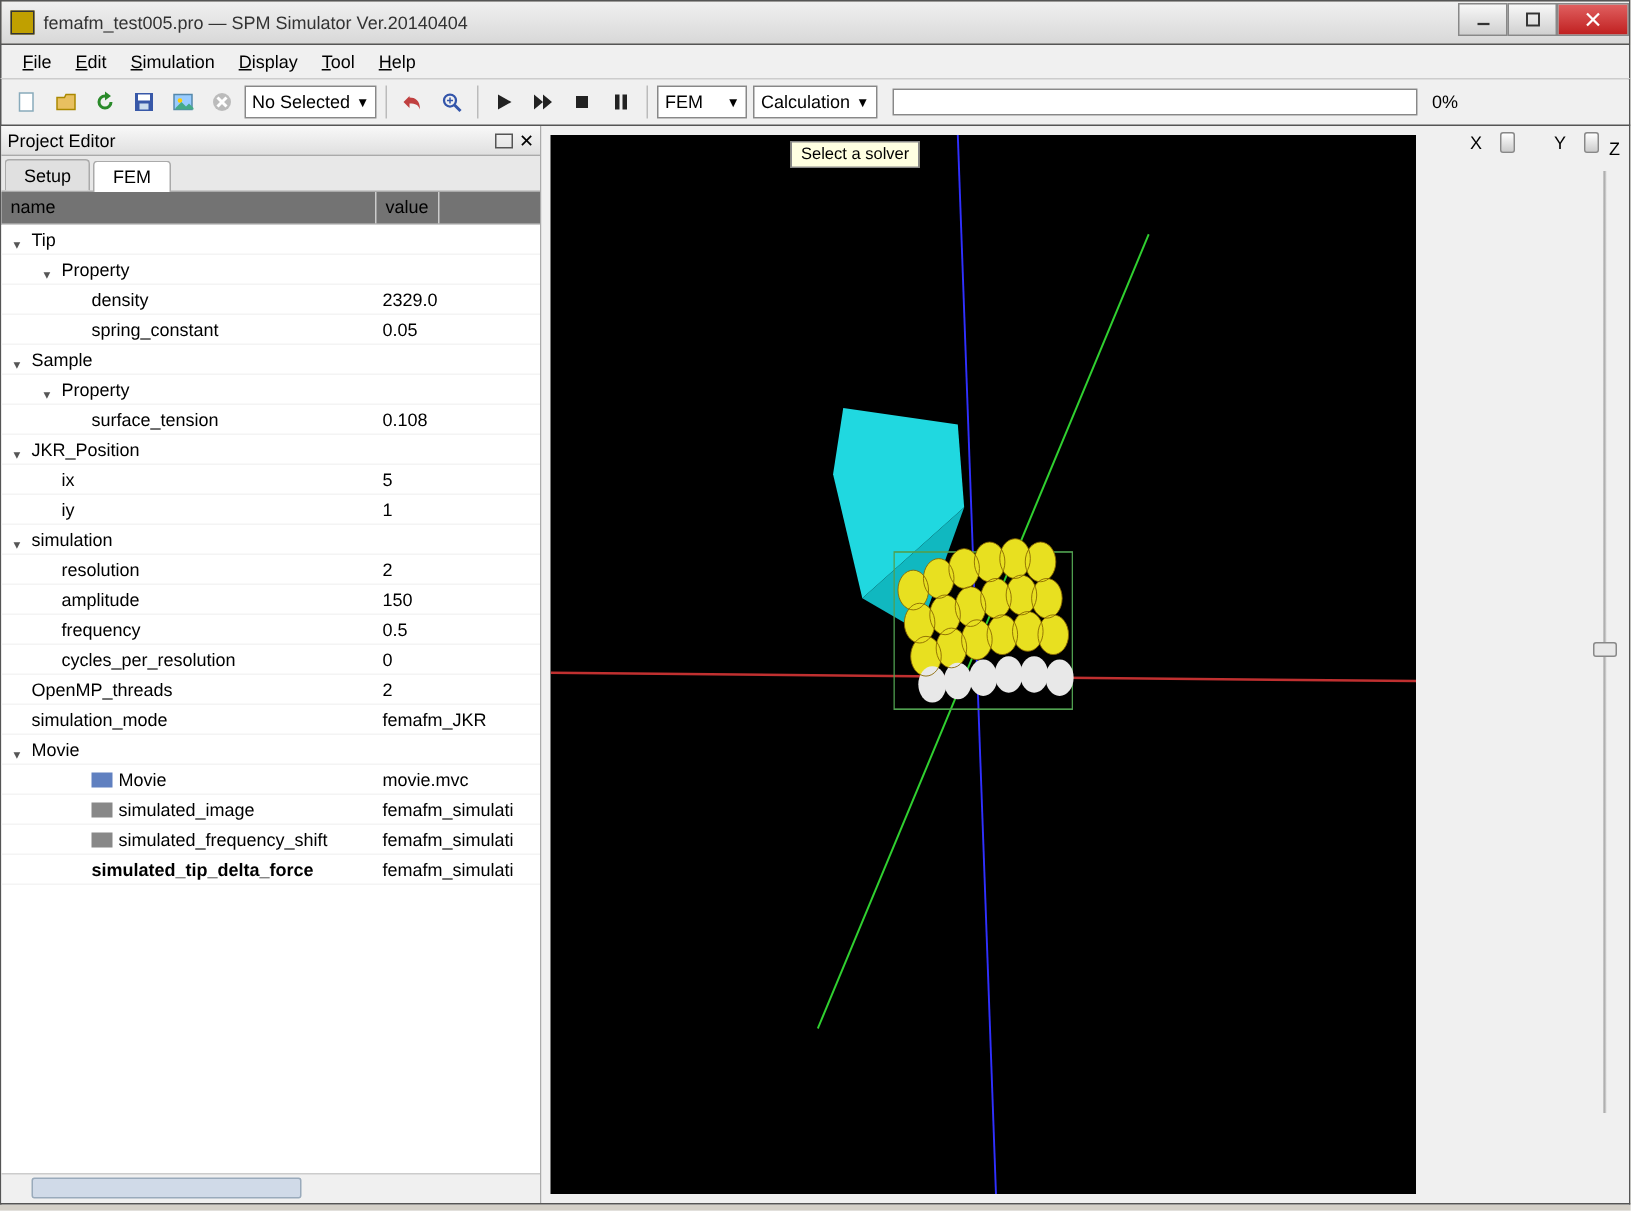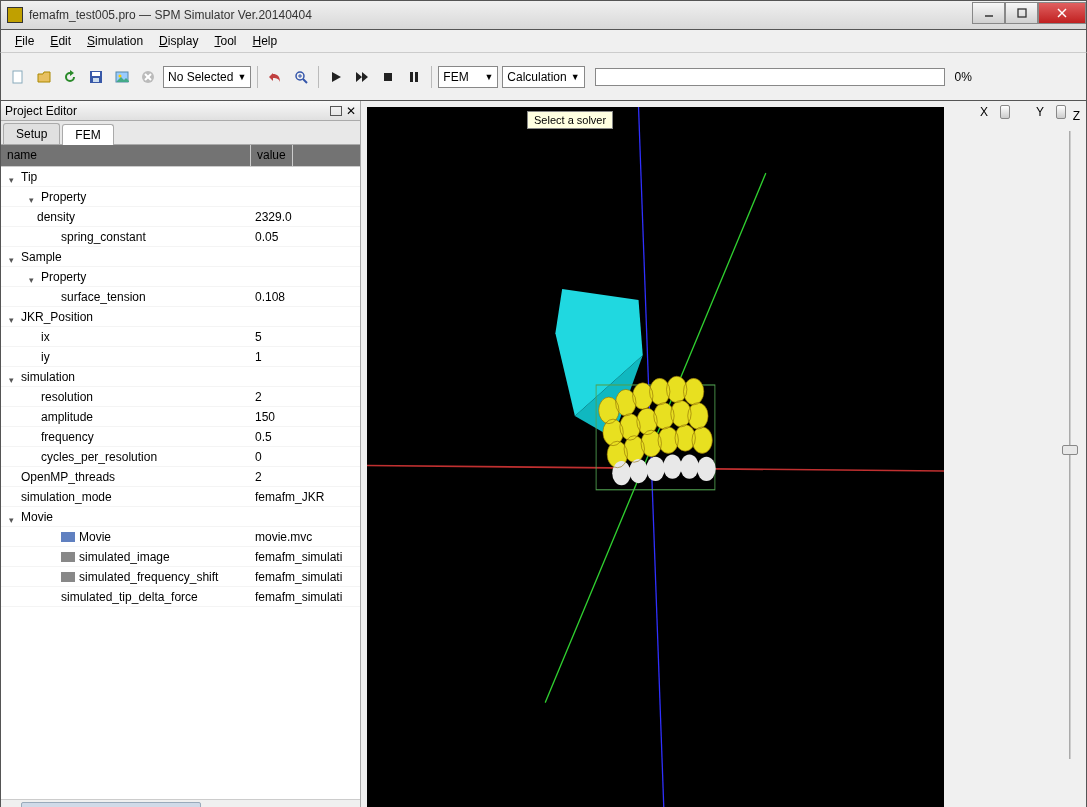--- a/index.html
+++ b/index.html
@@ -11,21 +11,21 @@
 .titlebar-text { flex: 1; color: #333; }
 .winbtns { display: flex; height: 100%; }
 .winbtn { width: 33px; height: 22px; margin-top: 1px; border: 1px solid #888; background: linear-gradient(to bottom,#f8f8f8,#d0d0d0); display:flex; align-items:center; justify-content:center; }
 .winbtn.close { width: 48px; background: linear-gradient(to bottom,#e06060,#c02020); color:#fff; }
 .winbtn svg { width:10px; height:10px; }
 
 .menubar { height: 22px; background: #f0f0f0; border-left:1px solid #555; border-right:1px solid #555; display:flex; align-items:center; padding-left:8px; gap: 4px; }
 .menuitem { padding: 2px 6px; }
 .menuitem .ul { text-decoration: underline; }
 
-.toolbar { height: 49px; background: #f0f0f0; border:1px solid #555; border-top: 1px solid #ccc; display:flex; align-items:center; padding: 0 6px; gap: 4px; }
+.toolbar { height: 32px; background: #f0f0f0; border:1px solid #555; border-top: 1px solid #ccc; display:flex; align-items:center; padding: 0 6px; gap: 4px; }
 .toolbtn { width: 22px; height: 22px; display:flex; align-items:center; justify-content:center; border:1px solid transparent; }
 .toolbtn svg { width:16px; height:16px; }
 .sep { width:1px; height:22px; background:#bbb; margin: 0 2px; }
 .combo { height: 22px; border:1px solid #888; background:#fff; display:flex; align-items:center; padding: 0 4px; gap:4px; }
 .combo .arrow { font-size:9px; }
 .progressbar { flex:0 0 350px; height:18px; border:1px solid #888; background:#fff; margin-left:6px; }
 .pct { margin-left:6px; }
 
 .content { display:flex; height: calc(807px - 30px - 22px - 36px); border:1px solid #555; border-top:none; background:#f0f0f0; }
 
@@ -217,21 +217,21 @@
           <div class="value"></div>
         </div>
         <div class="tree-row">
           <div class="name" style="padding-left: 28px;">
             <span class="tw"></span>
             <span>Property</span>
           </div>
           <div class="value"></div>
         </div>
         <div class="tree-row">
-          <div class="name" style="padding-left: 24px;">
+          <div class="name" style="padding-left: 48px;">
             <span style="display: inline-block; width: 12px;"></span>
             <span>density</span>
           </div>
           <div class="value">2329.0</div>
         </div>
         <div class="tree-row">
           <div class="name" style="padding-left: 48px;">
             <span style="display: inline-block; width: 12px;"></span>
             <span>spring_constant</span>
           </div>
@@ -353,21 +353,21 @@
         </div>
         <div class="tree-row">
           <div class="name" style="padding-left: 48px;">
             <span style="display: inline-block; width: 12px;"></span>
             <span class="file-ico grey"></span>
             <span>simulated_frequency_shift</span>
           </div>
           <div class="value">femafm_simulati</div>
         </div>
         <div class="tree-row">
-          <div class="name" style="padding-left: 48px;">
+          <div class="name" style="padding-left: 48px; font-weight: bold;">
             <span style="display: inline-block; width: 12px;"></span>
             <span>simulated_tip_delta_force</span>
           </div>
           <div class="value">femafm_simulati</div>
         </div>
       </div>
     <div class="hscroll">
         <div class="thumb"></div>
       </div>
   </div>

